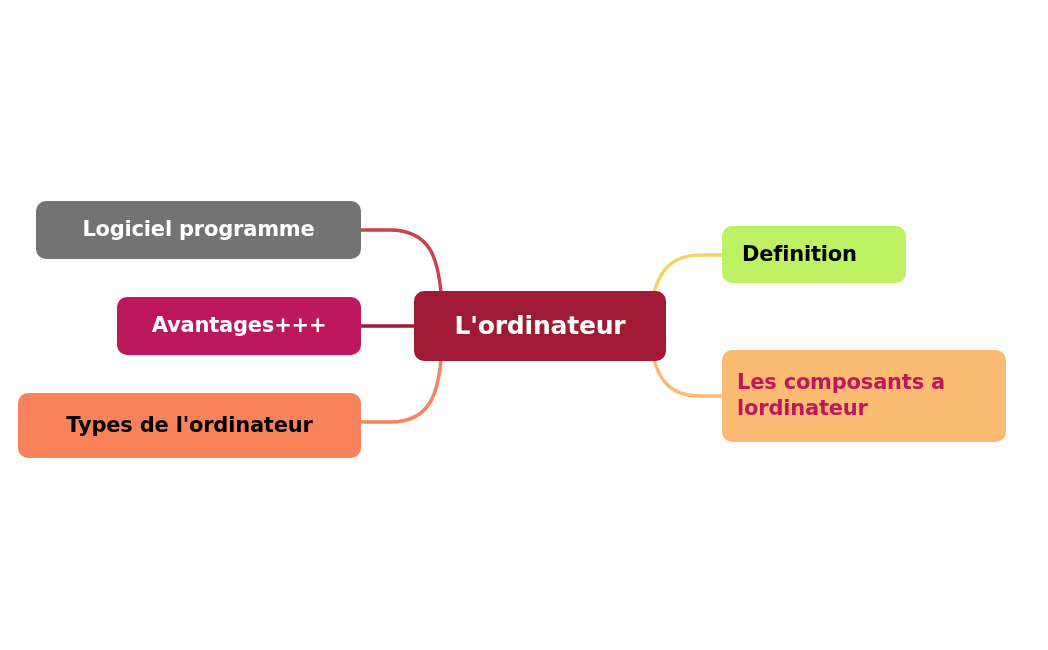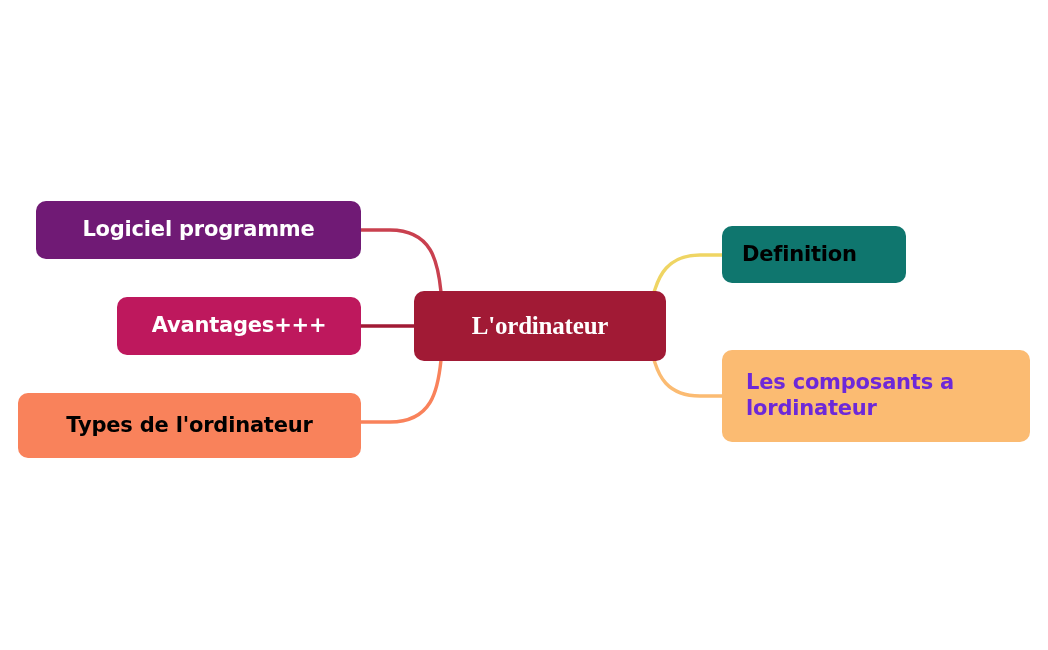--- a/index.html
+++ b/index.html
@@ -35,21 +35,20 @@
     align-items: center;
     border-radius: 10px;
     font-weight: bold;
     line-height: 1.22;
     letter-spacing: -0.2px;
     white-space: pre-line;
   }
   .node-center {
     justify-content: center;
     text-align: center;
-    font-family: Liberation Serif, serif;
   }
   .node-left {
     justify-content: center;
     text-align: center;
   }
   .node-right {
     justify-content: flex-start;
     text-align: left;
   }
 </style>
@@ -63,34 +62,34 @@
     <path d="M 361 326 L 414 326" fill="none" stroke="#A11A35" stroke-width="3.6" stroke-linecap="round"></path>
     <path d="M 361 422 L 390 422 C 432 422 438 390 441 360" fill="none" stroke="#F9825B" stroke-width="3.4" stroke-linecap="round"></path>
     <path d="M 722 255 L 700 255 C 662 255 657 285 654 292" fill="none" stroke="#EFD563" stroke-width="3.4" stroke-linecap="round"></path>
     <path d="M 722 396 L 700 396 C 662 396 657 368 654 360" fill="none" stroke="#FBBB72" stroke-width="3.4" stroke-linecap="round"></path>
   </svg>
 
   <div class="node node-center" style="left: 414px; top: 291px; width: 252px; height: 70px; background: rgb(161, 26, 53); color: rgb(255, 255, 255); font-size: 25px; padding: 0px 16px;">
     <span>L'ordinateur</span>
   </div>
 
-  <div class="node node-left" style="left: 36px; top: 201px; width: 325px; height: 58px; background: #701a75; color: rgb(255, 255, 255); font-size: 21px; padding: 0px 16px;">
+  <div class="node node-left" style="left: 36px; top: 201px; width: 325px; height: 58px; background: #737373; color: rgb(255, 255, 255); font-size: 21px; padding: 0px 16px;">
     <span>Logiciel programme</span>
   </div>
 
   <div class="node node-left" style="left: 117px; top: 297px; width: 244px; height: 58px; background: #be185d; color: rgb(255, 255, 255); font-size: 21px; padding: 0px 16px;">
     <span>Avantages+++</span>
   </div>
 
   <div class="node node-left" style="left: 18px; top: 393px; width: 343px; height: 65px; background: rgb(249, 130, 91); color: rgb(0, 0, 0); font-size: 21px; padding: 0px 16px;">
     <span>Types de l'ordinateur</span>
   </div>
 
-  <div class="node node-right" style="left: 722px; top: 226px; width: 184px; height: 57px; background: #0f766e; color: rgb(0, 0, 0); font-size: 21px; padding: 0px 20px;">
+  <div class="node node-right" style="left: 722px; top: 226px; width: 184px; height: 57px; background: #bef264; color: rgb(0, 0, 0); font-size: 21px; padding: 0px 20px;">
     <span>Definition</span>
   </div>
 
-  <div class="node node-right" style="left: 722px; top: 350px; width: 308px; height: 92px; background: rgb(251, 187, 114); color: #6d28d9; font-size: 21px; padding: 0px 24px;">
+  <div class="node node-right" style="left: 722px; top: 350px; width: 284px; height: 92px; background: rgb(251, 187, 114); color: #be185d; font-size: 21px; padding: 0px 15px;">
     <span>Les composants a
 lordinateur</span>
   </div>
 
 </div>
 
 </body></html>

